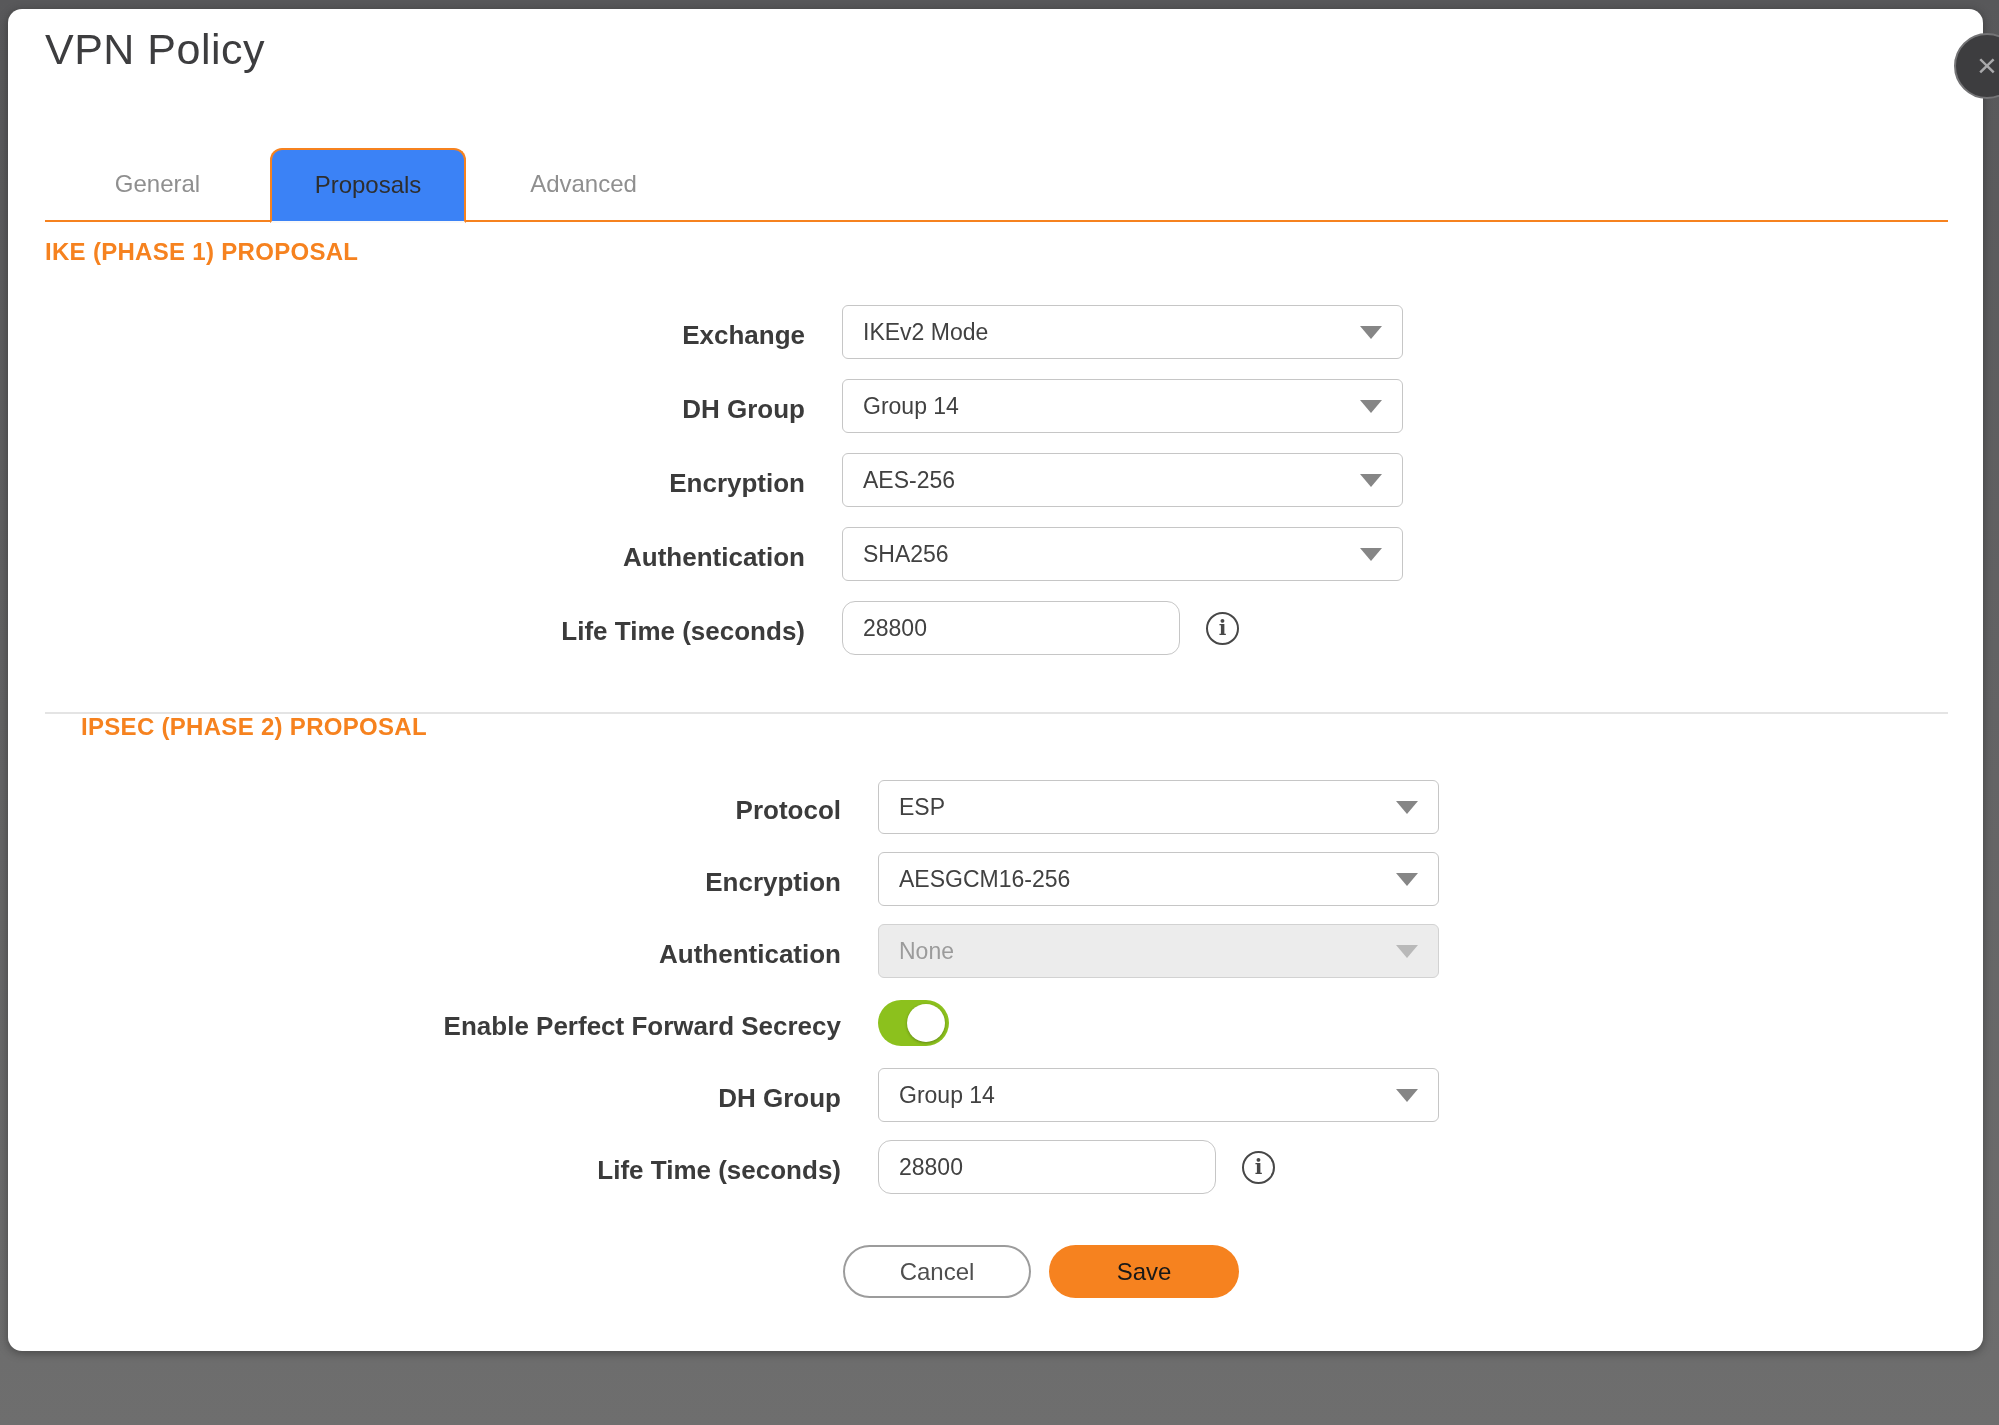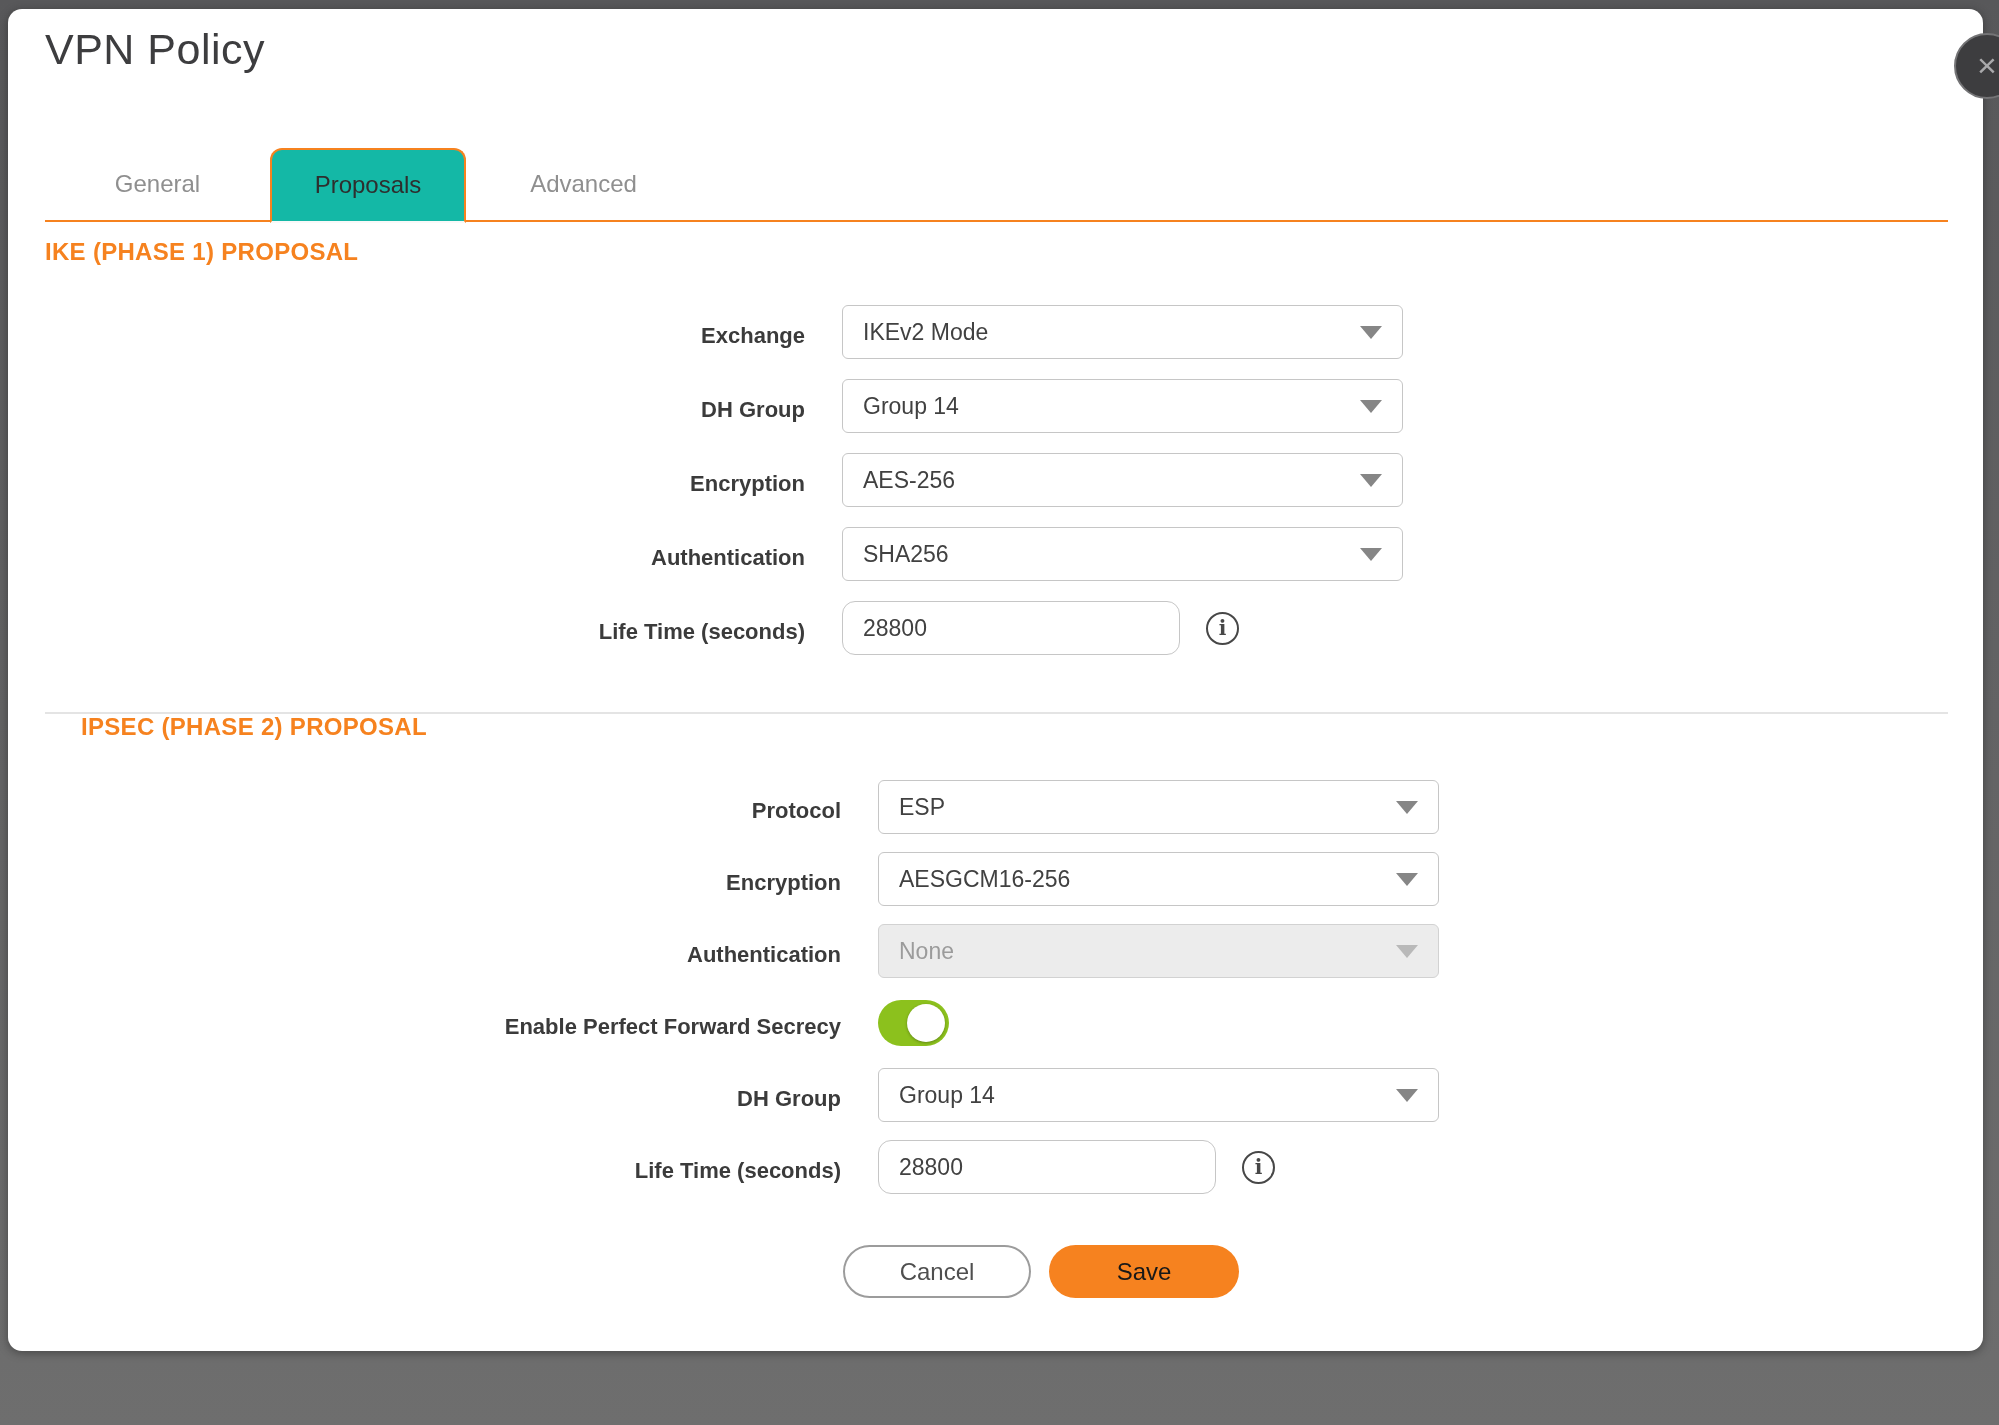--- a/index.html
+++ b/index.html
@@ -40,21 +40,21 @@
     border-bottom:2.5px solid #F6821F;
   }
   .tab {
     display:flex; align-items:center; justify-content:center;
     font-size:24px; color:#8f8f8f; cursor:pointer;
   }
   .tab.t0 { width:225px; }
   .tab.t1 { width:196px; }
   .tab.t2 { width:235px; }
   .tab.active {
-    background:#14b8a6;
+    background:#3b82f6;
     border:2px solid #F6821F;
     border-bottom:2.5px solid #f9f9f9;
     margin-bottom:-2.5px;
     border-radius:12px 12px 0 0;
     color:#2e2e2e; font-weight:500;
   }
 
   
   .section { position:absolute; left:0; right:0; }
   .section.phase1 { top:229px; }
@@ -67,21 +67,21 @@
   .divider {
     position:absolute; left:37px; right:35px; top:703px;
     height:0; border-top:2px solid #e4e4e4;
   }
 
   
   .row { display:flex; align-items:center; height:54px; margin-bottom:20px; }
   .phase2 .row { margin-bottom:18px; }
   .row-label {
     flex:0 0 797px; text-align:right;
-    font-size:22px; font-weight:700; color:#3b3b3b;margin-top:7px;
+    font-size:26px; font-weight:700; color:#3b3b3b;margin-top:7px;
   }
   .row-control { margin-left:37px; display:flex; align-items:center; }
 
   .select {
     width:561px; height:54px;
     border:1.5px solid #c6c6c6; border-radius:6px;
     background:#ffffff; display:flex; align-items:center;
     padding:0 20px; font-size:23px; color:#414141; cursor:pointer;
   }
   .select .arrow {

